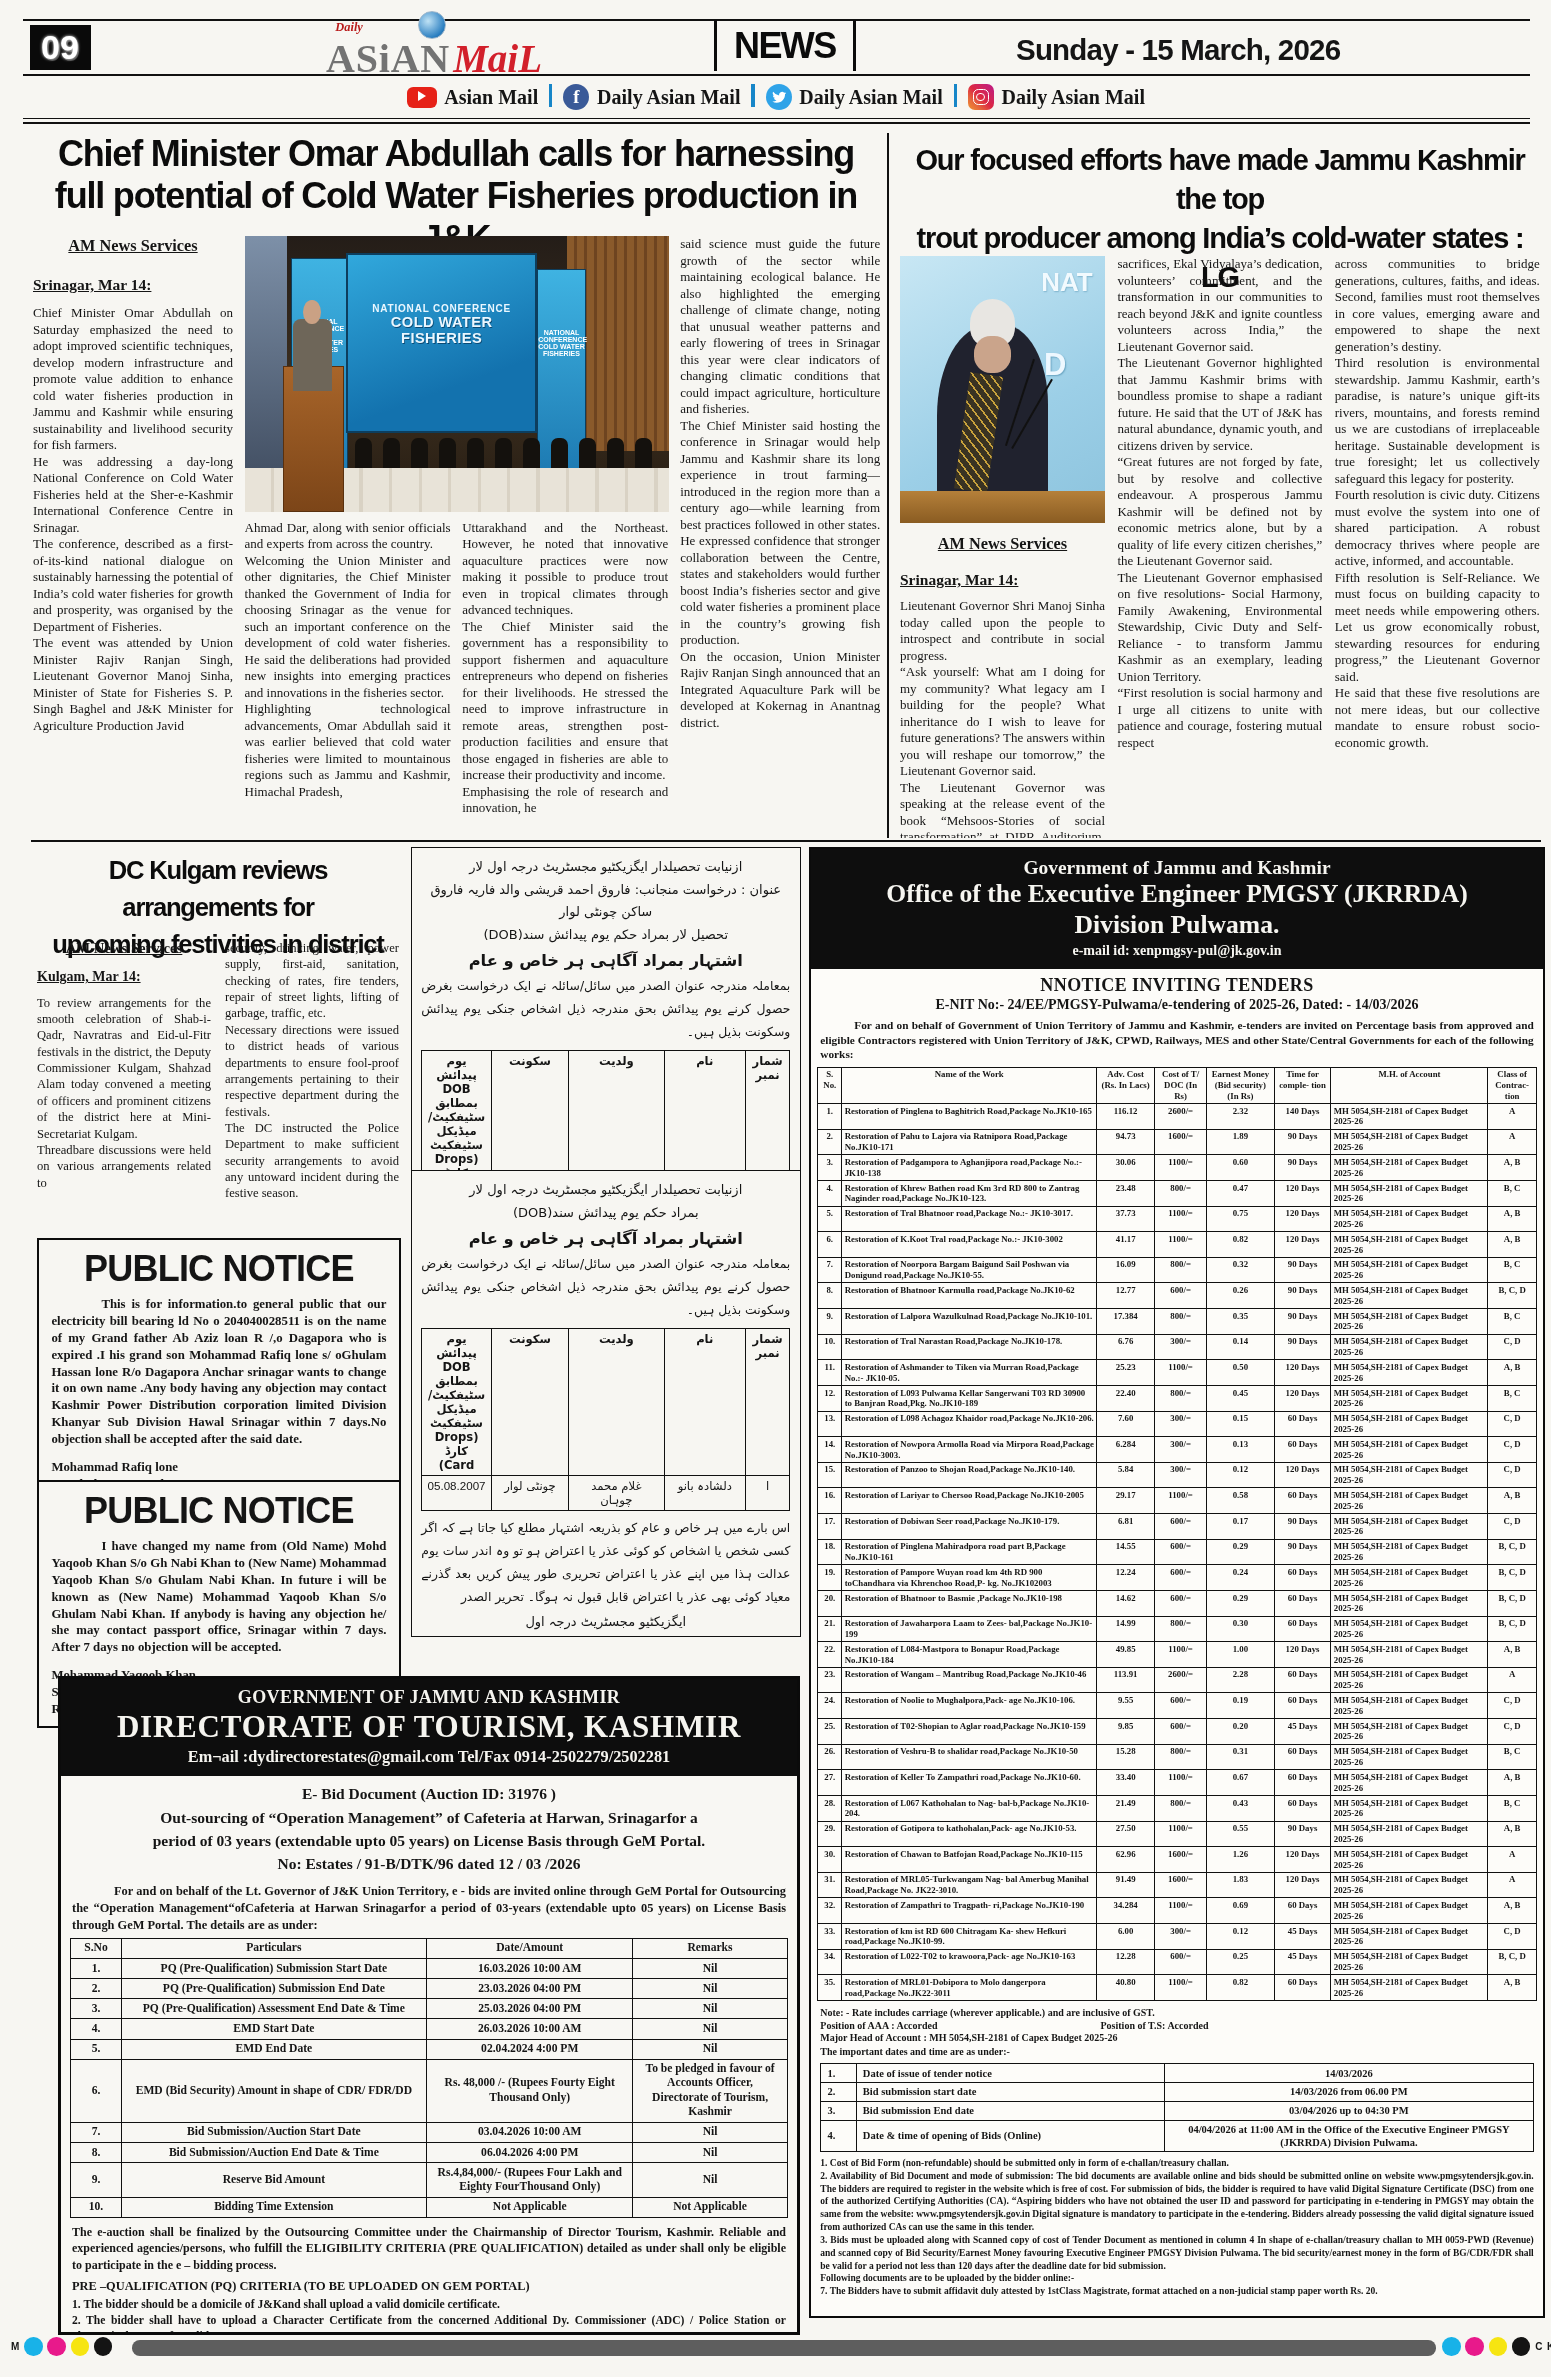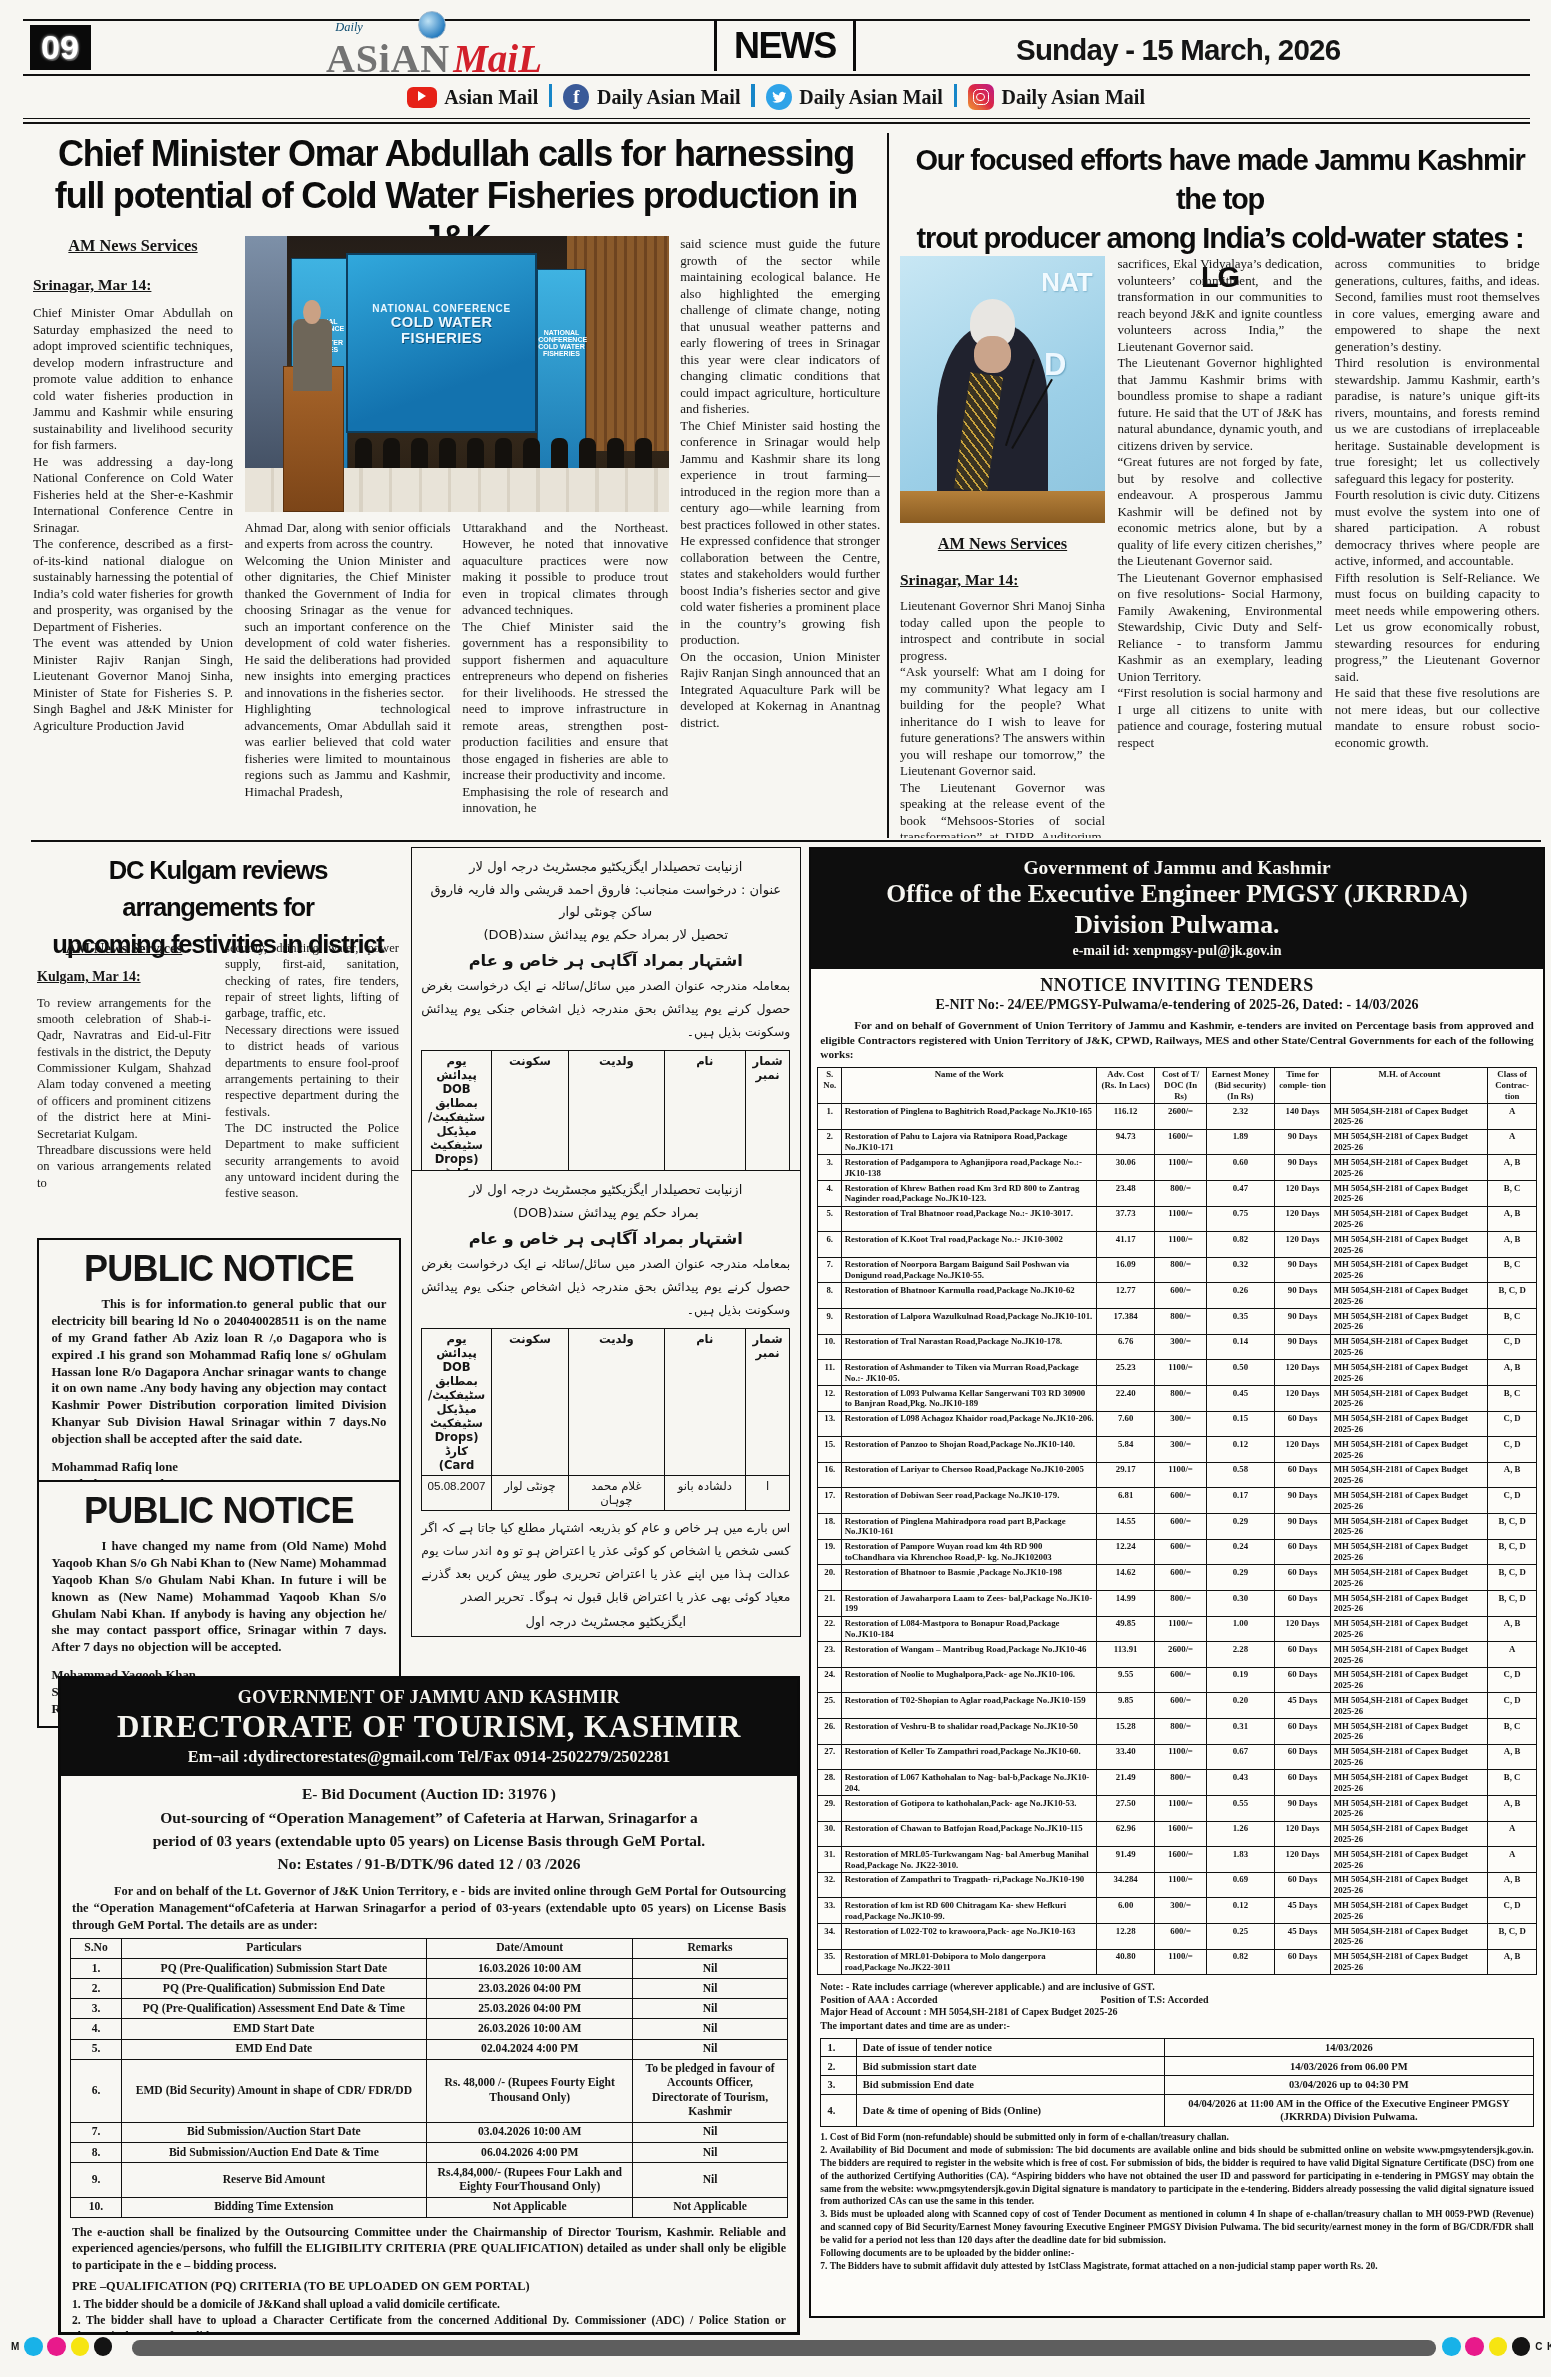--- a/index.html
+++ b/index.html
@@ -8,21 +8,21 @@
   .rule{position:absolute;background:#111;}
   .hl{font-family:"Liberation Sans",sans-serif;font-weight:700;letter-spacing:-1.2px;text-align:center;white-space:pre-line;color:#0c0c0c;}
   .ml{white-space:pre-line;}
   .jt{text-align:justify;overflow:hidden;}
   .byline{font-weight:700;text-decoration:underline;text-align:center;font-size:16.3px;}
   .dateline{font-weight:700;text-decoration:underline;font-size:15.5px;}
   .colrow{display:flex;}
   .bodytxt{font-size:13px;line-height:1.27;}
   
   .pgnum{left:29.5px;top:25px;width:61px;height:45px;background:#0a0a0a;color:#fff;font-family:"Liberation Sans",sans-serif;font-weight:700;font-size:34px;text-align:center;line-height:45px;text-shadow:0 0 3.1px #fff,1.6px 1.6px 0 #444;}
-  .logo-daily{font-style:italic;font-weight:400;color:#0c4a6e;font-size:12.4px;display:block;margin-left:9.3px;}
+  .logo-daily{font-style:italic;font-weight:700;color:#b91c1c;font-size:12.4px;display:block;margin-left:9.3px;}
   .logo-asian{font-size:40px;font-weight:700;color:#737373;letter-spacing:0.8px;}
   .logo-mail{font-size:39px;font-weight:700;font-style:italic;color:#d2202b;}
   .globe{position:absolute;left:92px;top:-9.3px;width:26px;height:26px;border-radius:50%;background:radial-gradient(circle at 35% 35%,#bfe2f5,#2b7fc1 70%,#14568e);border:1.6px solid #9db6cc;}
   .newsbox{font-family:Liberation Sans, sans-serif;font-weight:700;font-size:36px;letter-spacing:-1.6px;color:#0b0b0b;border-left:3.9px solid #0b0b0b;border-right:3.9px solid #0b0b0b;padding:0 17px;line-height:51px;}
   .hdate{font-family:"Liberation Sans",sans-serif;font-weight:700;font-size:29.5px;letter-spacing:-0.8px;}
   .social{display:flex;align-items:center;gap:7.8px;font-weight:700;font-size:20px;}
   .sbar{width:3.1px;height:23px;background:#1786c8;}
   .sic{width:26px;height:26px;border-radius:50%;display:flex;align-items:center;justify-content:center;flex:0 0 auto;}
   .yt{background:#e62117;border-radius:6.2px;width:29.5px;height:21px;}
   .yt i{display:block;width:0;height:0;border-left:8.5px solid #fff;border-top:5.4px solid transparent;border-bottom:5.4px solid transparent;margin:0 auto;}
@@ -600,20 +600,30 @@
             <td>13.</td>
             <td>Restoration of L098 Achagoz Khaidor road,Package No.JK10-206.</td>
             <td>7.60</td>
             <td>300/=</td>
             <td>0.15</td>
             <td>60 Days</td>
             <td>MH 5054,SH-2181 of Capex Budget  2025-26</td>
             <td>C, D</td>
           </tr>
           <tr>
+            <td>14.</td>
+            <td>Restoration of Nowpora Armolla Road via Mirpora Road,Package No.JK10-3003.</td>
+            <td>6.284</td>
+            <td>300/=</td>
+            <td>0.13</td>
+            <td>60 Days</td>
+            <td>MH 5054,SH-2181 of Capex Budget  2025-26</td>
+            <td>C, D</td>
+          </tr>
+          <tr>
             <td>15.</td>
             <td>Restoration of Panzoo to Shojan Road,Package No.JK10-140.</td>
             <td>5.84</td>
             <td>300/=</td>
             <td>0.12</td>
             <td>120 Days</td>
             <td>MH 5054,SH-2181 of Capex Budget  2025-26</td>
             <td>C, D</td>
           </tr>
           <tr>

